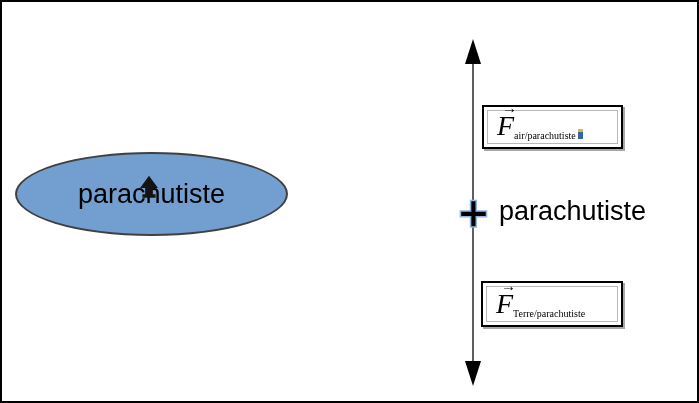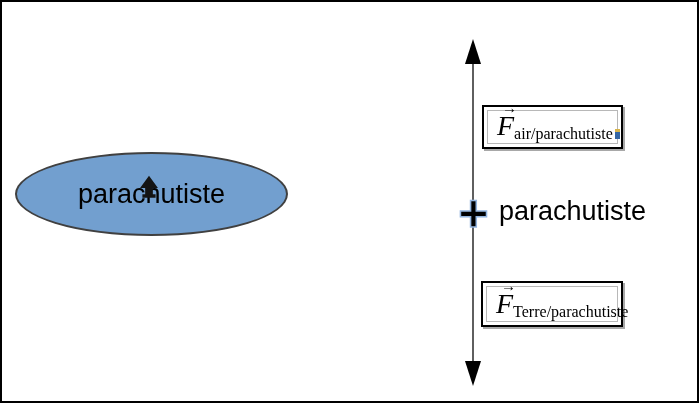--- a/index.html
+++ b/index.html
@@ -45,21 +45,21 @@
   .force-box.up   { left:480px; top:103px; width:141px; height:44px; }
   .force-box.down { left:479px; top:279px; width:142px; height:46px; }
   .force-inner { position:absolute; inset:3px; border:1px solid #b8b8b8; }
   .force-label {
     position:absolute; left:9px; bottom:3px; white-space:nowrap;
     font-family:"Liberation Serif", serif; color:#000;
   }
   .vec { position:relative; display:inline-block; }
   .vec-arrow { position:absolute; left:5px; top:-12px; font-size:15px; font-style:normal; color:#000; }
   .f-symbol { font-style:italic; font-size:28px; line-height:1; }
-  .force-subscript { font-size:16px; position:relative; top:4px; }
+  .force-subscript { font-size:10px; position:relative; top:4px; }
   .caret-mark {
     display:inline-block; width:5px; height:10px; margin-left:2px; position:relative; top:4px;
     background:linear-gradient(180deg,#d8b44c 0 3px,#3465a4 3px 100%);
   }
 </style>
 </head>
 <body>
 
 <div class="canvas">
 

